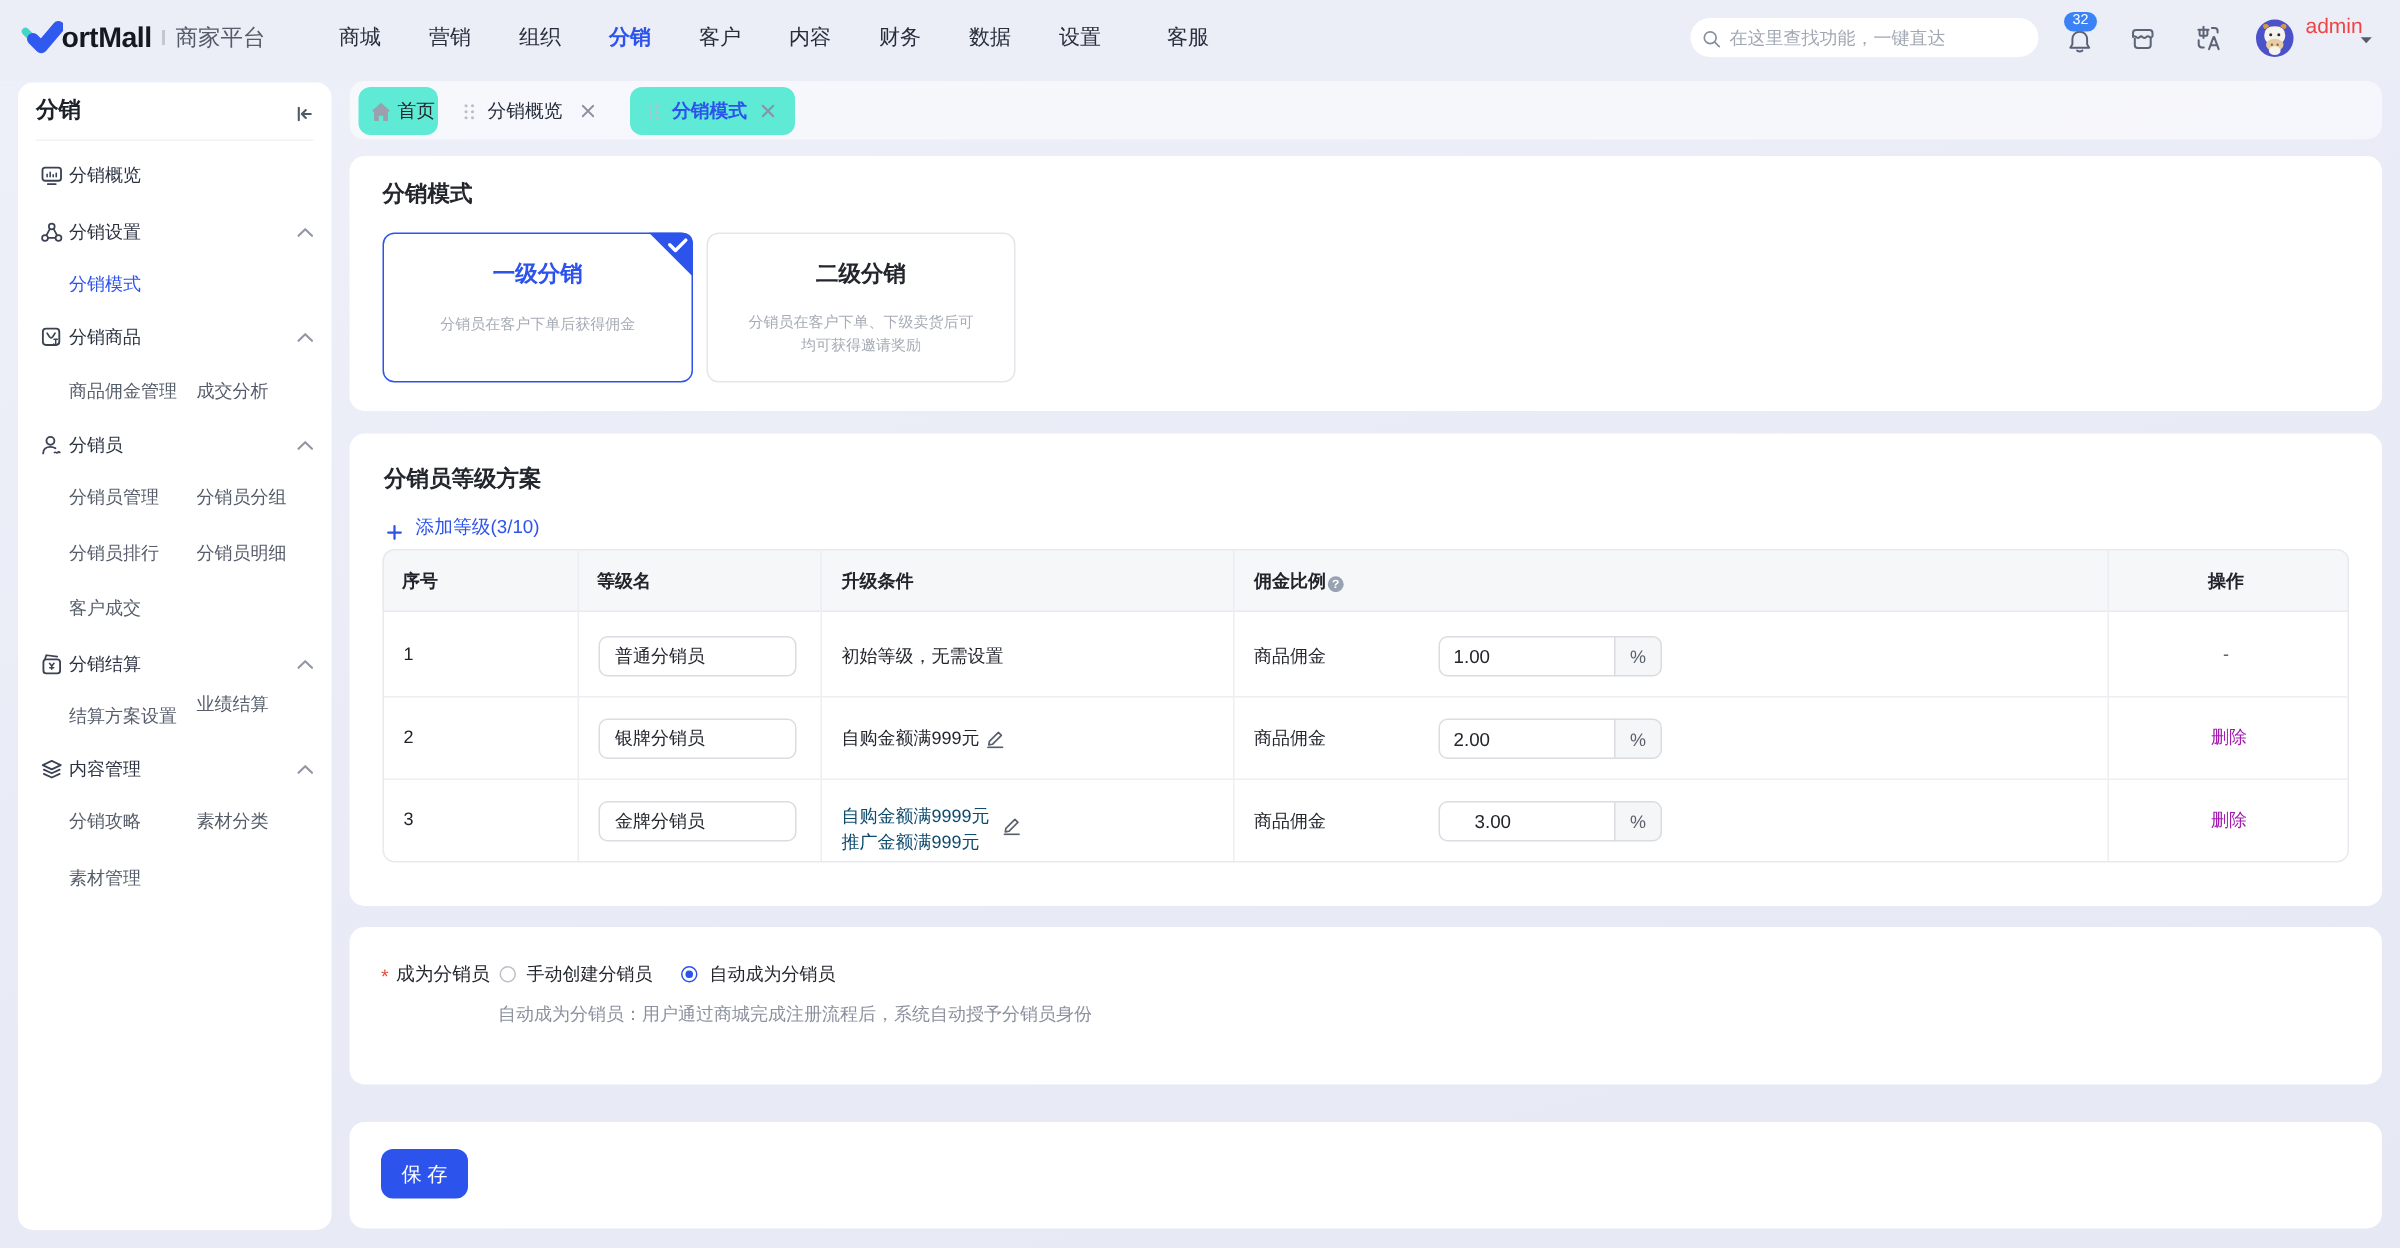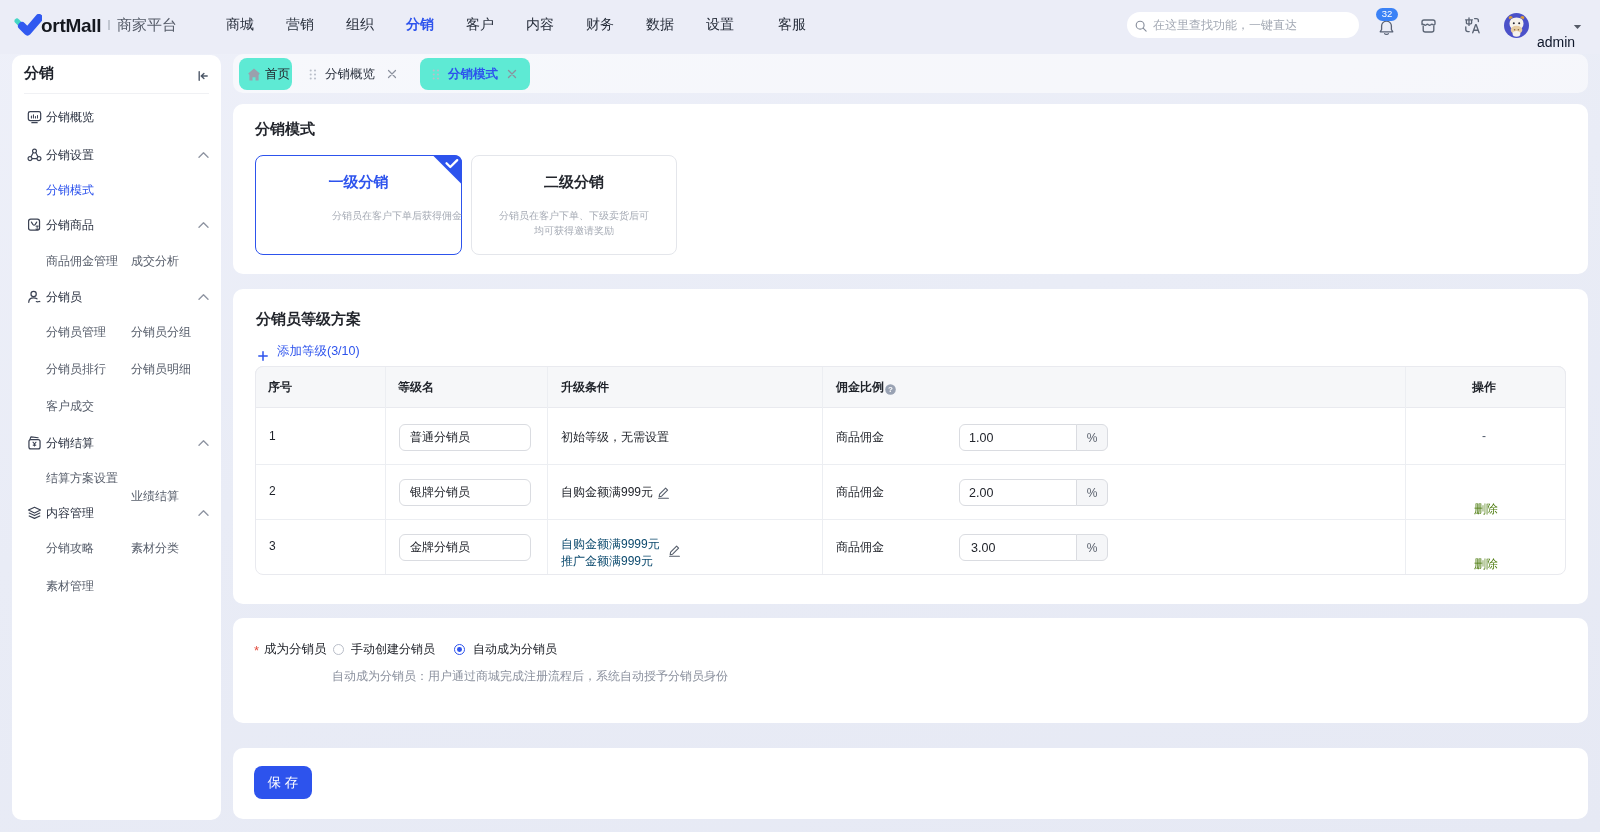--- a/index.html
+++ b/index.html
@@ -20,21 +20,21 @@
   .side-top { position:absolute; font-size:12px; color:#2a3140; transform:translateY(-50%); display:flex; align-items:center; white-space:nowrap; }
   .side-top svg { margin-right:4px; width:15px; height:15px; flex:none; }
   .chev { position:absolute; transform:translateY(-50%); }
   
   .tabpill { position:absolute; top:58px; height:32px; background:#5eead4; border-radius:8px; display:flex; align-items:center; font-size:12.5px; white-space:nowrap; color:#23262d; }
   
   .tbl-border { border:1px solid #e9eaef; }
   .cellline { position:absolute; background:#eceef2; }
   .inpt { position:absolute; height:27px; border:1px solid #dadce1; border-radius:6px; background:#fff; font-size:12px; color:#23262d; display:flex; align-items:center; padding-left:10px; }
   .blue { color:#2d53ed; }
-  .del { position:absolute; color:#4d7c0f; font-size:12px; transform:translate(-50%,-50%);margin-top:17px; }
+  .del { position:absolute; color:#a21caf; font-size:12px; transform:translate(-50%,-50%); }
 </style>
 </head>
 <body>
 
 <div class="abs" style="left:0;top:0;width:1600px;height:54px;background:#ebedf7;"></div>
 
 <svg class="abs" style="left:14px;top:14px;" width="28" height="26" viewBox="0 0 28 26">
   <path d="M3 7 L10 14" stroke="#43d6c5" stroke-width="5" stroke-linecap="round" fill="none"></path>
   <path d="M8 12 L13.5 17.5 L25 4" stroke="#3059f0" stroke-width="8" stroke-linecap="round" stroke-linejoin="round" fill="none"></path>
 </svg>
@@ -84,21 +84,21 @@
     <path d="M19.2 6.5 Q21.4 4.2 19.4 3.2 Q17.2 2.4 16.2 4.6" fill="#d99b3a"></path>
     <path d="M5.5 10.5 Q5.5 4.5 12.5 4.5 Q19.5 4.5 19.5 10.5 Q19.5 14.5 16.5 15.8 L8.5 15.8 Q5.5 14.5 5.5 10.5 Z" fill="#f6f2ec"></path>
     <ellipse cx="12.5" cy="17" rx="5.8" ry="4.2" fill="#e7cda4"></ellipse>
     <ellipse cx="12.5" cy="20.8" rx="3.9" ry="2.9" fill="#f6f2ec"></ellipse>
     <circle cx="9.8" cy="10.2" r="1" fill="#2a2a33"></circle>
     <circle cx="15.2" cy="10.2" r="1" fill="#2a2a33"></circle>
     <circle cx="10.6" cy="16.8" r="0.8" fill="#8a6a3e"></circle>
     <circle cx="14.4" cy="16.8" r="0.8" fill="#8a6a3e"></circle>
   </svg>
 </div>
-<div class="abs" style="left:1537px;top:34px;font-size:14px;color:#0f172a;">admin</div>
+<div class="abs" style="left:1537px;top:9px;font-size:14px;color:#ef4444;">admin</div>
 <svg class="abs" style="left:1573px;top:23.5px;" width="9" height="6" viewBox="0 0 9 6">
     <path d="M0.8 0.9 L4.5 4.9 L8.2 0.9 Z" fill="#555b67"></path>
   </svg>
 
 <div class="card" style="left:12px;top:55px;width:209px;height:765px;"></div>
 <div class="abs" style="left:24px;top:64px;font-size:15px;font-weight:bold;color:#1d2129;">分销</div>
 <svg class="abs" style="left:198px;top:71px;" width="10" height="10" viewBox="0 0 10 10">
   <path d="M1.2 0.8 L1.2 9.2" stroke="#4e5969" stroke-width="1.4" stroke-linecap="round"></path>
   <path d="M9.2 5 L3.4 5 M5.9 2.4 L3.2 5 L5.9 7.6" stroke="#4e5969" stroke-width="1.4" fill="none" stroke-linecap="round" stroke-linejoin="round"></path>
 </svg>
@@ -132,21 +132,21 @@
 <div class="side-sub" style="left:131px;top:332px;">分销员分组</div>
 <div class="side-sub" style="left:46px;top:369px;">分销员排行</div>
 <div class="side-sub" style="left:131px;top:369px;">分销员明细</div>
 <div class="side-sub" style="left:46px;top:406px;">客户成交</div>
 <div class="side-top" style="left:27px;top:443px;"><svg width="17" height="17" viewBox="0 0 17 17">
       <rect x="2.2" y="4.6" width="12.6" height="10.6" rx="2.2" stroke="#3b4253" stroke-width="1.4" fill="none"></rect>
       <path d="M3.4 4.4 L4.2 1.9 Q4.35 1.45 4.8 1.5 L12.6 2.6" stroke="#3b4253" stroke-width="1.3" fill="none" stroke-linecap="round"></path>
       <path d="M6.8 7.6 L8.5 9.6 L10.2 7.6 M8.5 9.6 L8.5 12 M7 10.9 L10 10.9" stroke="#3b4253" stroke-width="1.2" fill="none" stroke-linecap="round" stroke-linejoin="round"></path>
     </svg>分销结算</div>
 <div class="side-sub" style="left:46px;top:478px;">结算方案设置</div>
-<div class="side-sub" style="left:131px;top:496px;">业绩结算</div>
+<div class="side-sub" style="left:131px;top:470px;">业绩结算</div>
 <div class="side-top" style="left:27px;top:513px;"><svg width="17" height="17" viewBox="0 0 17 17">
       <path d="M8.5 2 L15.3 5.2 L8.5 8.4 L1.7 5.2 Z" stroke="#3b4253" stroke-width="1.3" fill="none" stroke-linejoin="round"></path>
       <path d="M2.5 8.6 L8.5 11.4 L14.5 8.6" stroke="#3b4253" stroke-width="1.3" fill="none" stroke-linecap="round" stroke-linejoin="round"></path>
       <path d="M2.5 11.8 L8.5 14.6 L14.5 11.8" stroke="#3b4253" stroke-width="1.3" fill="none" stroke-linecap="round" stroke-linejoin="round"></path>
     </svg>内容管理</div>
 <div class="side-sub" style="left:46px;top:548px;">分销攻略</div>
 <div class="side-sub" style="left:131px;top:548px;">素材分类</div>
 <div class="side-sub" style="left:46px;top:586px;">素材管理</div>
 
 <svg class="chev" style="left:198px;top:155px;" width="11" height="7" viewBox="0 0 11 7">
@@ -207,21 +207,21 @@
 
 <div class="card" style="left:233px;top:104px;width:1355px;height:170px;"></div>
 <div class="abs" style="left:255px;top:120px;font-size:15px;font-weight:bold;color:#23262d;">分销模式</div>
 
 <div class="abs" style="left:255px;top:155px;width:207px;height:100px;border:1.5px solid #2d53ed;border-radius:8px;background:#fff;"></div>
 <svg class="abs" style="left:431px;top:155px;" width="31" height="31" viewBox="0 0 31 31">
   <path d="M1.5 0 L23 0 Q31 0 31 8 L31 29.5 Z" fill="#2d53ed"></path>
   <path d="M15.5 8.2 L19.3 12 L26.2 5.1" stroke="#fff" stroke-width="2.3" fill="none" stroke-linecap="round" stroke-linejoin="round"></path>
 </svg>
 <div class="abs" style="left:255px;top:173px;width:207px;text-align:center;font-size:15px;font-weight:bold;color:#2d53ed;">一级分销</div>
-<div class="abs" style="left:255px;top:209px;width:207px;text-align:right;font-size:10px;color:#a6abb5;">分销员在客户下单后获得佣金</div>
+<div class="abs" style="left:255px;top:209px;width:207px;text-align:center;font-size:10px;color:#a6abb5;">分销员在客户下单后获得佣金</div>
 
 <div class="abs" style="left:471px;top:155px;width:206px;height:100px;border:1px solid #e4e6eb;border-radius:8px;background:#fff;"></div>
 <div class="abs" style="left:471px;top:173px;width:206px;text-align:center;font-size:15px;font-weight:bold;color:#23262d;">二级分销</div>
 <div class="abs" style="left:471px;top:209px;width:206px;text-align:center;font-size:10px;color:#a6abb5;line-height:14.5px;">分销员在客户下单、下级卖货后可<br>均可获得邀请奖励</div>
 
 <div class="card" style="left:233px;top:289px;width:1355px;height:315px;"></div>
 <div class="abs" style="left:256px;top:310px;font-size:15px;font-weight:bold;color:#23262d;">分销员等级方案</div>
 <div class="abs" style="left:258px;top:347px;">
   <svg width="10" height="10" viewBox="0 0 10 10">
       <path d="M5 0.8 L5 9.2 M0.8 5 L9.2 5" stroke="#2d53ed" stroke-width="1.5" stroke-linecap="round"></path>
@@ -271,21 +271,21 @@
 <div class="del" style="left:1486px;top:492px;">删除</div>
 
 <div class="abs" style="left:269px;top:539px;font-size:12px;">3</div>
 <div class="inpt" style="left:399px;top:534px;width:132px;">金牌分销员</div>
 <div class="abs" style="left:561px;top:536px;font-size:12px;color:#0c4a6e;line-height:16.5px;">自购金额满9999元<br>推广金额满999元</div>
 <svg class="abs" style="left:668px;top:545px;" width="13" height="12" viewBox="0 0 13 12">
     <path d="M8.6 1.2 L10.6 3.2 L4.6 9.2 L2.2 9.6 L2.6 7.2 Z" stroke="#565e6b" stroke-width="1.1" fill="none" stroke-linejoin="round"></path>
     <path d="M1.6 11.2 L11.4 11.2" stroke="#565e6b" stroke-width="1.1" stroke-linecap="round"></path>
   </svg>
 <div class="abs" style="left:836px;top:539px;font-size:12px;color:#23262d;">商品佣金</div>
-<div class="inpt" style="left:959px;top:534px;width:118px;border-radius:6px 0 0 6px;padding-left:11px;font-size:12.5px;">3.00</div>
+<div class="inpt" style="left:959px;top:534px;width:118px;border-radius:6px 0 0 6px;padding-left:23px;font-size:12.5px;">3.00</div>
 <div class="abs" style="left:1076px;top:534px;width:32px;height:27px;background:#f5f6f8;border:1px solid #dadce1;border-radius:0 6px 6px 0;font-size:12px;color:#5a616d;display:flex;align-items:center;justify-content:center;">%</div>
 <div class="del" style="left:1486px;top:547px;">删除</div>
 
 <div class="card" style="left:233px;top:618px;width:1355px;height:105px;"></div>
 <div class="abs" style="left:254px;top:643px;font-size:13px;color:#e34d3f;">*</div>
 <div class="abs" style="left:264px;top:641px;font-size:12.5px;color:#23262d;">成为分销员</div>
 <div class="abs" style="left:333px;top:644px;width:11px;height:11px;border:1.3px solid #b9bec9;border-radius:50%;background:#fff;"></div>
 <div class="abs" style="left:351px;top:641px;font-size:12px;color:#23262d;">手动创建分销员</div>
 <div class="abs" style="left:454px;top:644px;width:11px;height:11px;border:1.4px solid #2d53ed;border-radius:50%;background:#fff;"></div>
 <div class="abs" style="left:457.2px;top:647.2px;width:4.8px;height:4.8px;border-radius:50%;background:#2d53ed;"></div>

